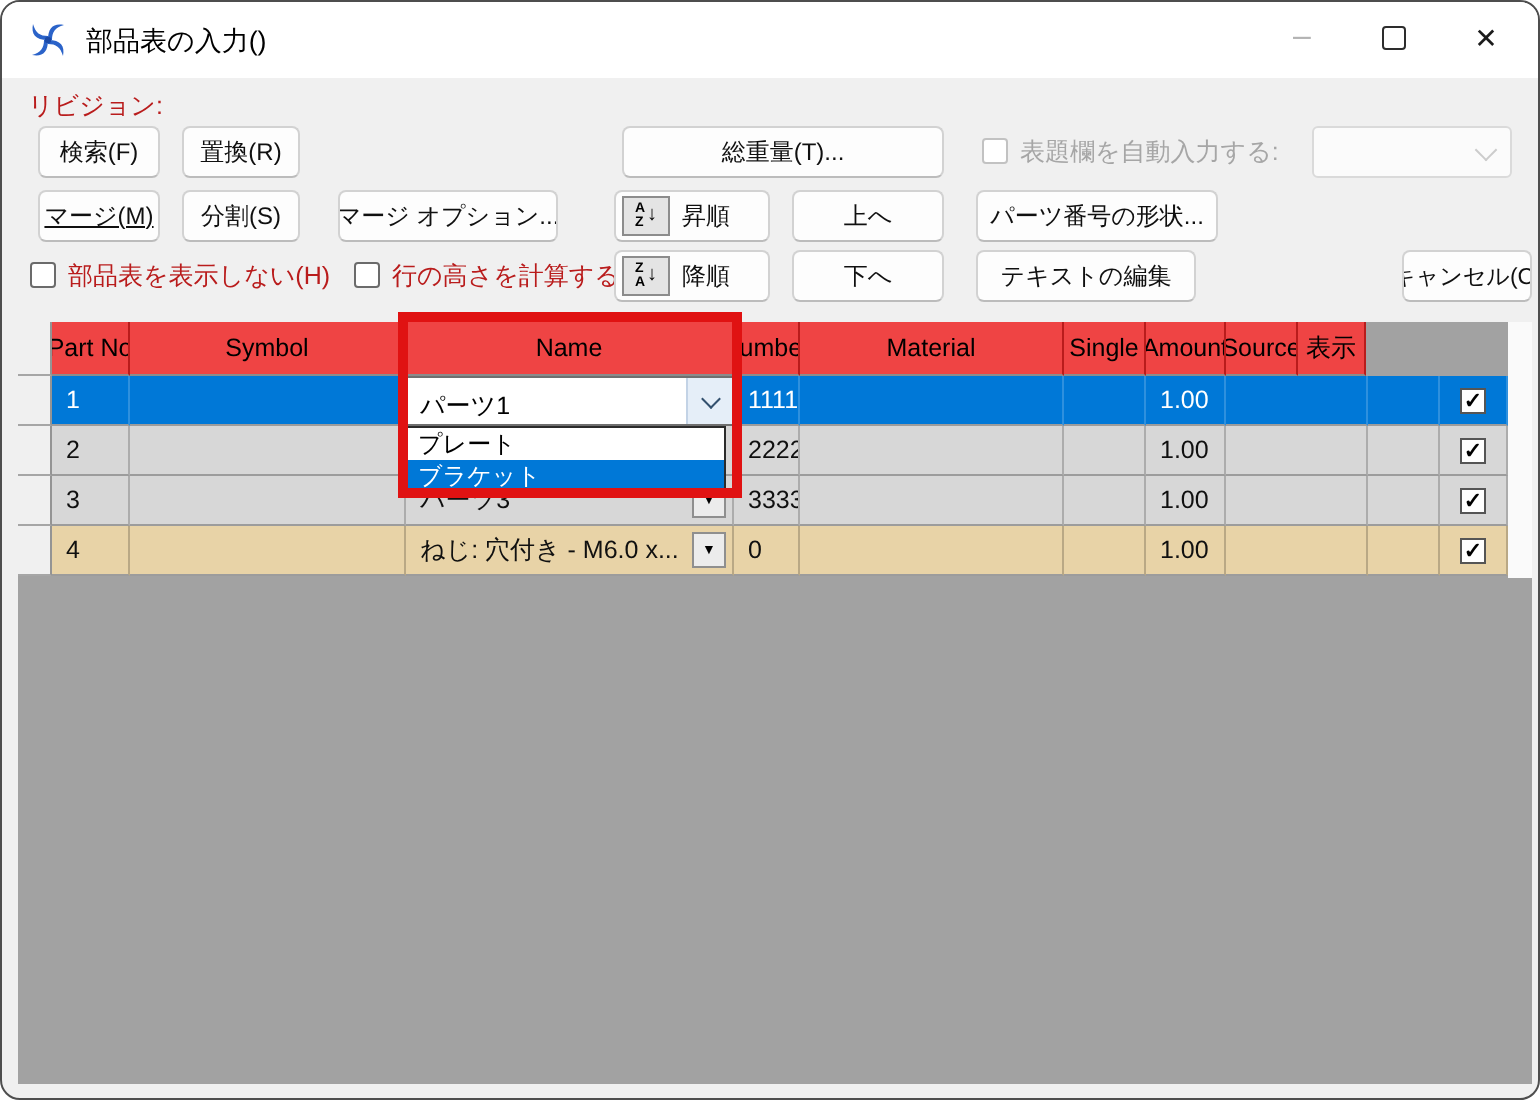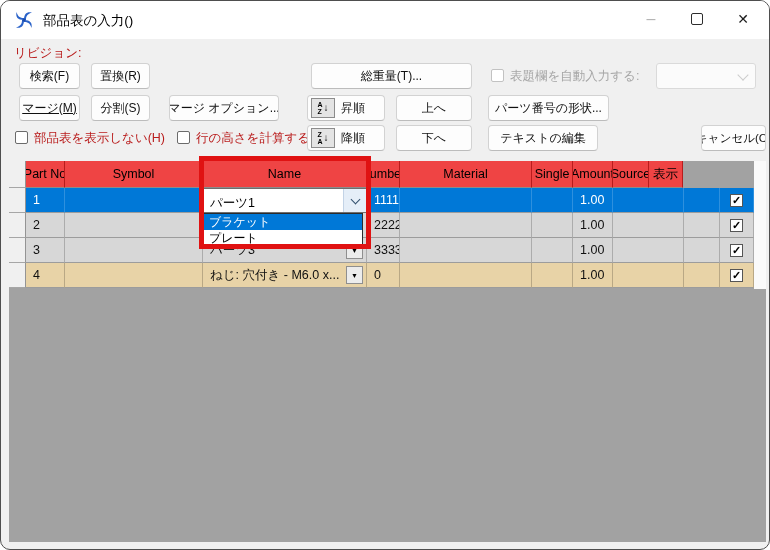--- a/index.html
+++ b/index.html
@@ -238,20 +238,20 @@
         <span class="gchk">
             <span>✓</span>
           </span>
       </div>
       <div class="carrow" style="right:391px;">
           <span>▼</span>
         </div>
     </div>
 
     <div class="droplist">
+      <div class="dropitem">プレート</div>
       <div class="dropitem sel">ブラケット</div>
-      <div class="dropitem">プレート</div>
     </div>
   </div>
 
   <div class="redbox"></div>
 
 </div>
 
 </body></html>

